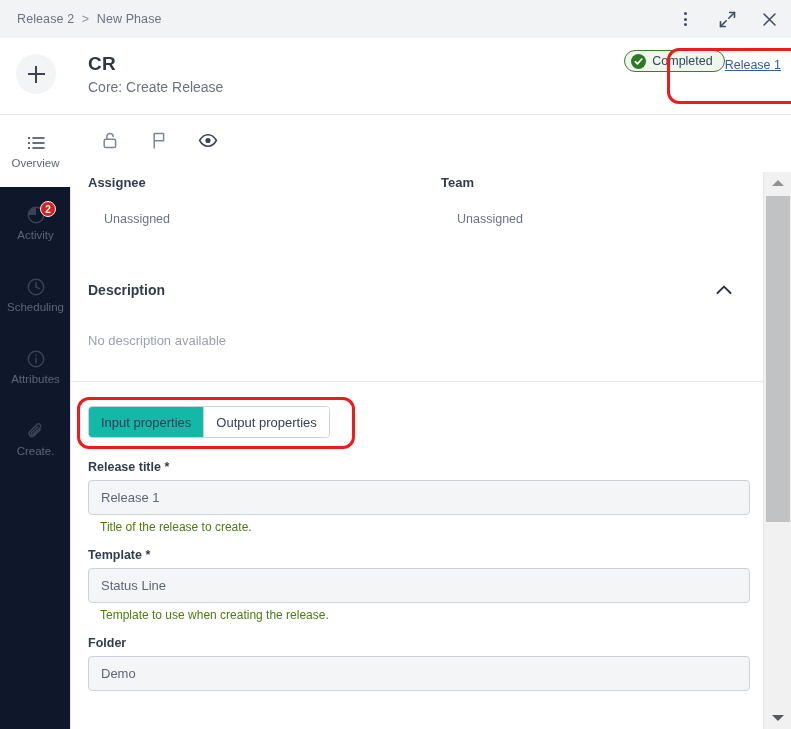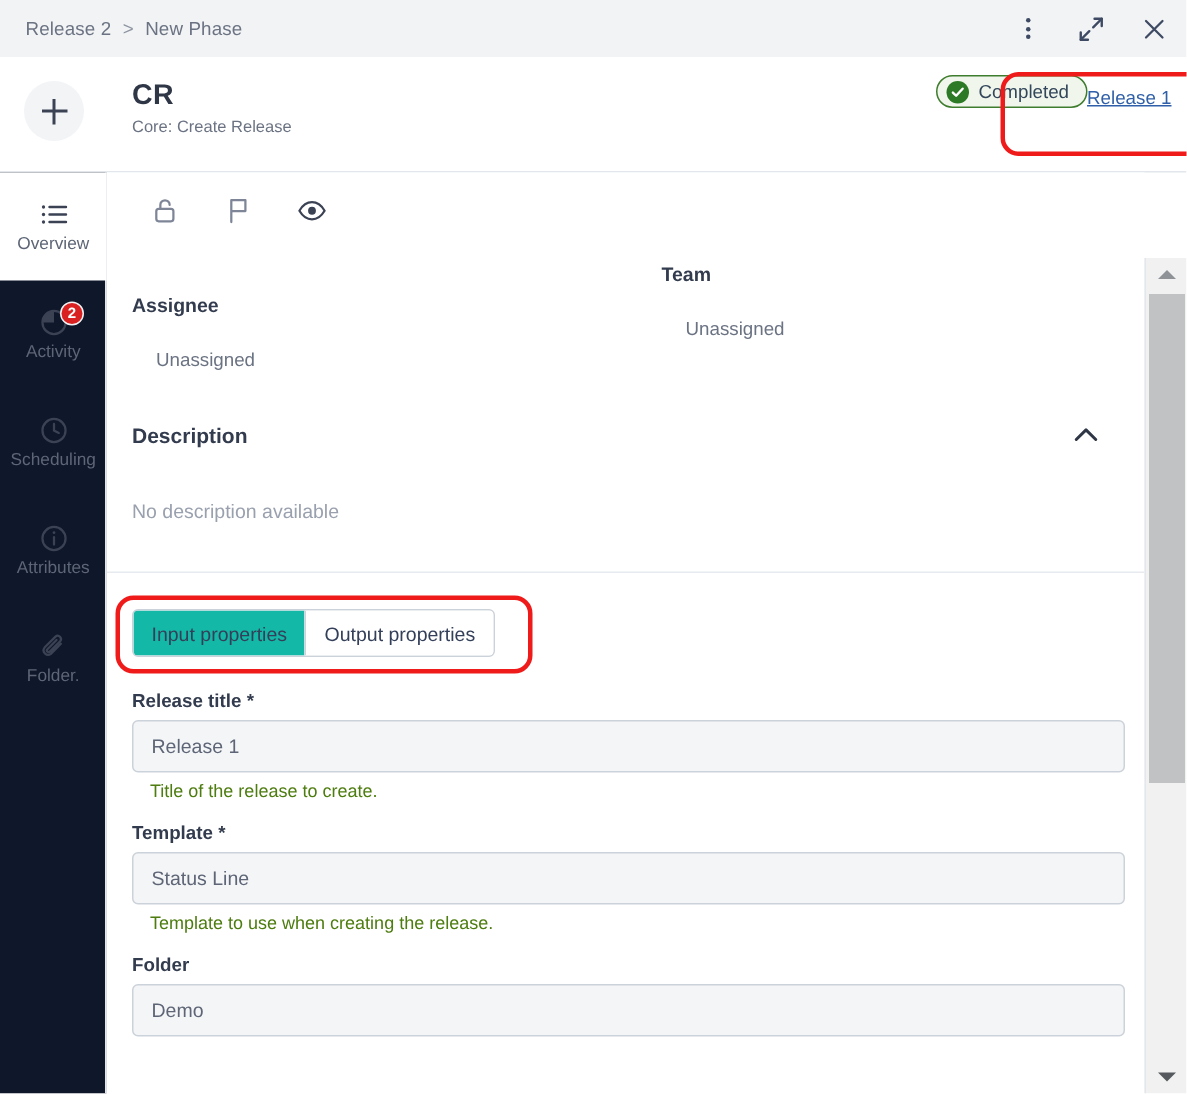--- a/index.html
+++ b/index.html
@@ -64,21 +64,21 @@
   .plus-glyph:before { left: 7.5px; top: 0; width: 2px; height: 17px; }
   .plus-glyph:after  { top: 7.5px; left: 0; height: 2px; width: 17px; }
 
   .task-code {
     position: absolute; left: 88px; top: 53px;
     font-size: 19px; font-weight: bold; color: #2f3747;
     letter-spacing: .2px;
   }
   .task-sub {
     position: absolute; left: 88px; top: 79px;
-    font-size: 11px; color: #6b7383;
+    font-size: 14px; color: #6b7383;
   }
 
   
   .status-wrap {
     position: absolute; right: 8px; top: 50px;
     display: flex; align-items: flex-end;
   }
   .badge {
     display: inline-flex; align-items: center; gap: 6px;
     height: 22px; padding: 0 11px 0 6px;
@@ -156,21 +156,21 @@
 
   .fieldgrid { position: absolute; left: 17px; top: 60px; width: 660px; }
   .col-head {
     font-size: 13px; font-weight: bold; color: #333c4e;
   }
   .col-val {
     margin-top: 22px; margin-left: 16px;
     font-size: 12.5px; color: #6b7383;
   }
   .two-col { display: flex; }
-  .two-col > div:first-child { width: 353px; margin-top: 21px; }
+  .two-col > div:first-child { width: 353px; }
 
   .desc-head {
     position: absolute; left: 17px; top: 167px;
     font-size: 14px; font-weight: bold; color: #333c4e;
   }
   .desc-chevron {
     position: absolute; right: 28px; top: 164px;
     width: 22px; height: 22px; cursor: pointer;
   }
   .desc-body {
@@ -356,21 +356,21 @@
       </span>
       <span class="rail-label">Attributes</span>
     </div>
 
     <div class="rail-item">
       <span class="rail-ico">
         <svg width="20" height="20" viewBox="0 0 20 20" fill="none" stroke="#3b4254" stroke-width="1.5" stroke-linecap="round" stroke-linejoin="round">
           <path d="M14.6 8.2 L7.9 14.9 a3 3 0 0 1-4.2-4.2 L11 3.4 a2.2 2.2 0 0 1 3.1 3.1 L7.2 13.4 a1.1 1.1 0 0 1-1.6-1.6 L11.7 5.7"></path>
         </svg>
       </span>
-      <span class="rail-label">Folder.</span>
+      <span class="rail-label">Create.</span>
     </div>
   </div>
 
   <div class="content">
 
     <div class="ctoolbar">
       <div class="tb">
         <svg width="18" height="19" viewBox="0 0 18 19" fill="none" stroke="#7d8597" stroke-width="1.5" stroke-linecap="round" stroke-linejoin="round">
           <rect x="3.2" y="8.3" width="11.4" height="8.2" rx="1.6"></rect>
           <path d="M5.9 8.3 V5.6 a3.1 3.1 0 0 1 6.2 0"></path>

